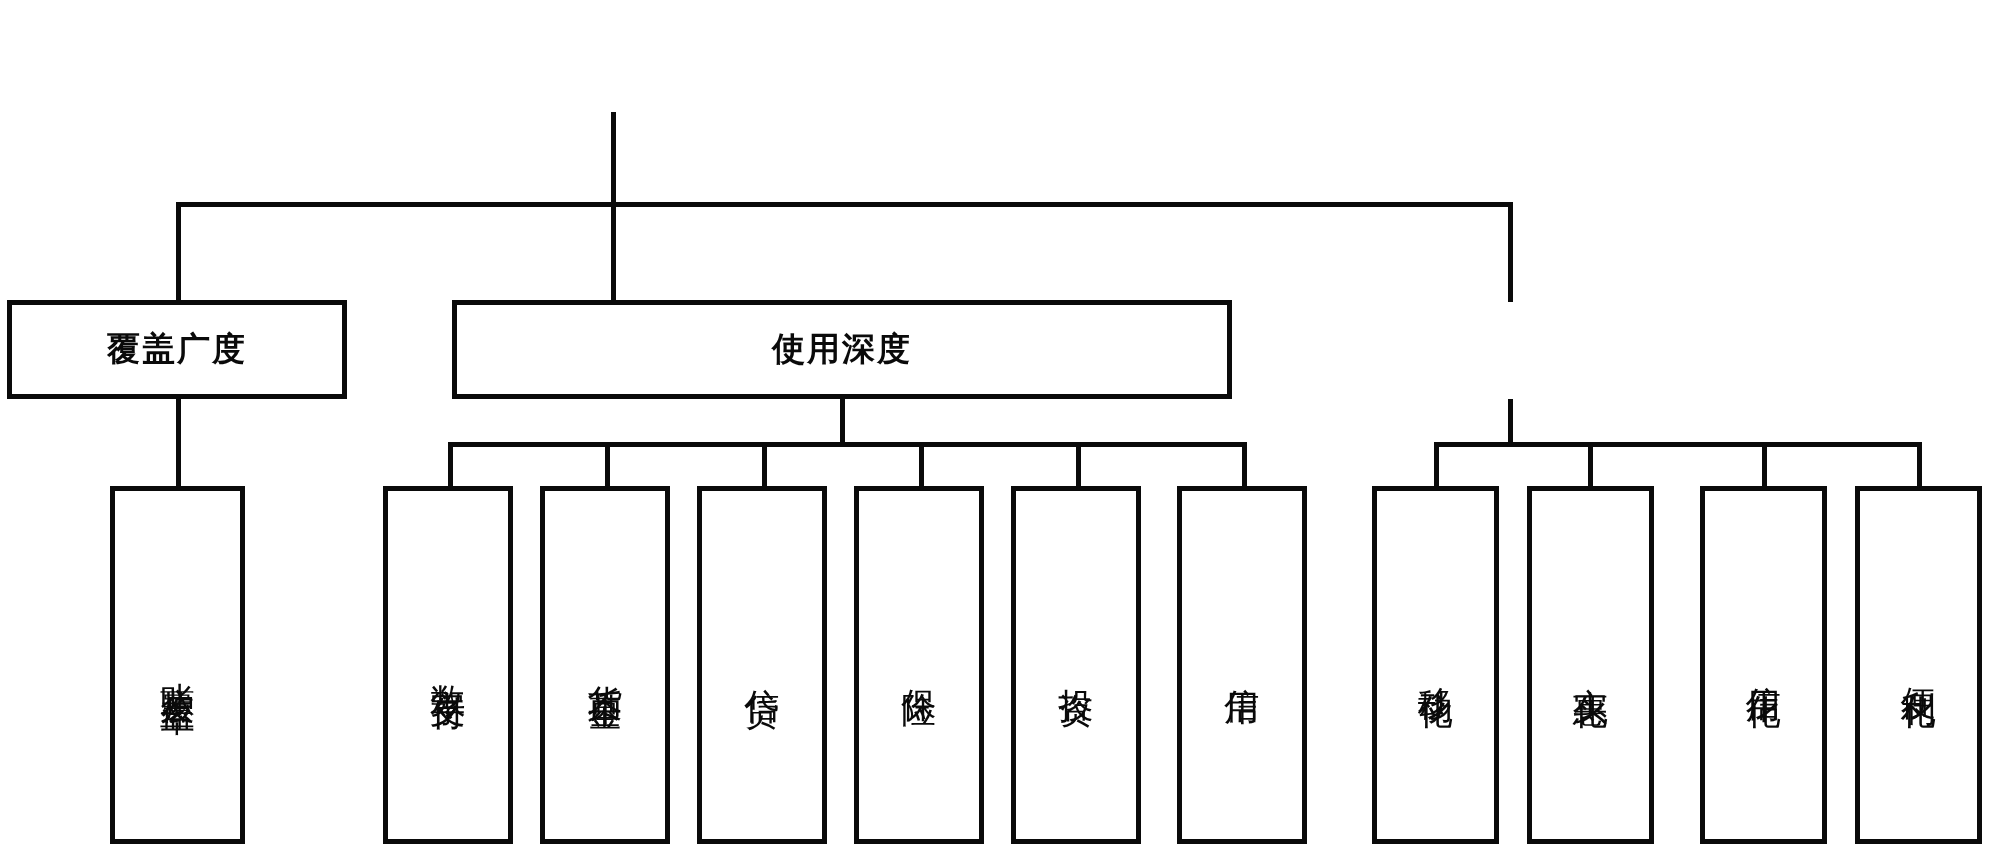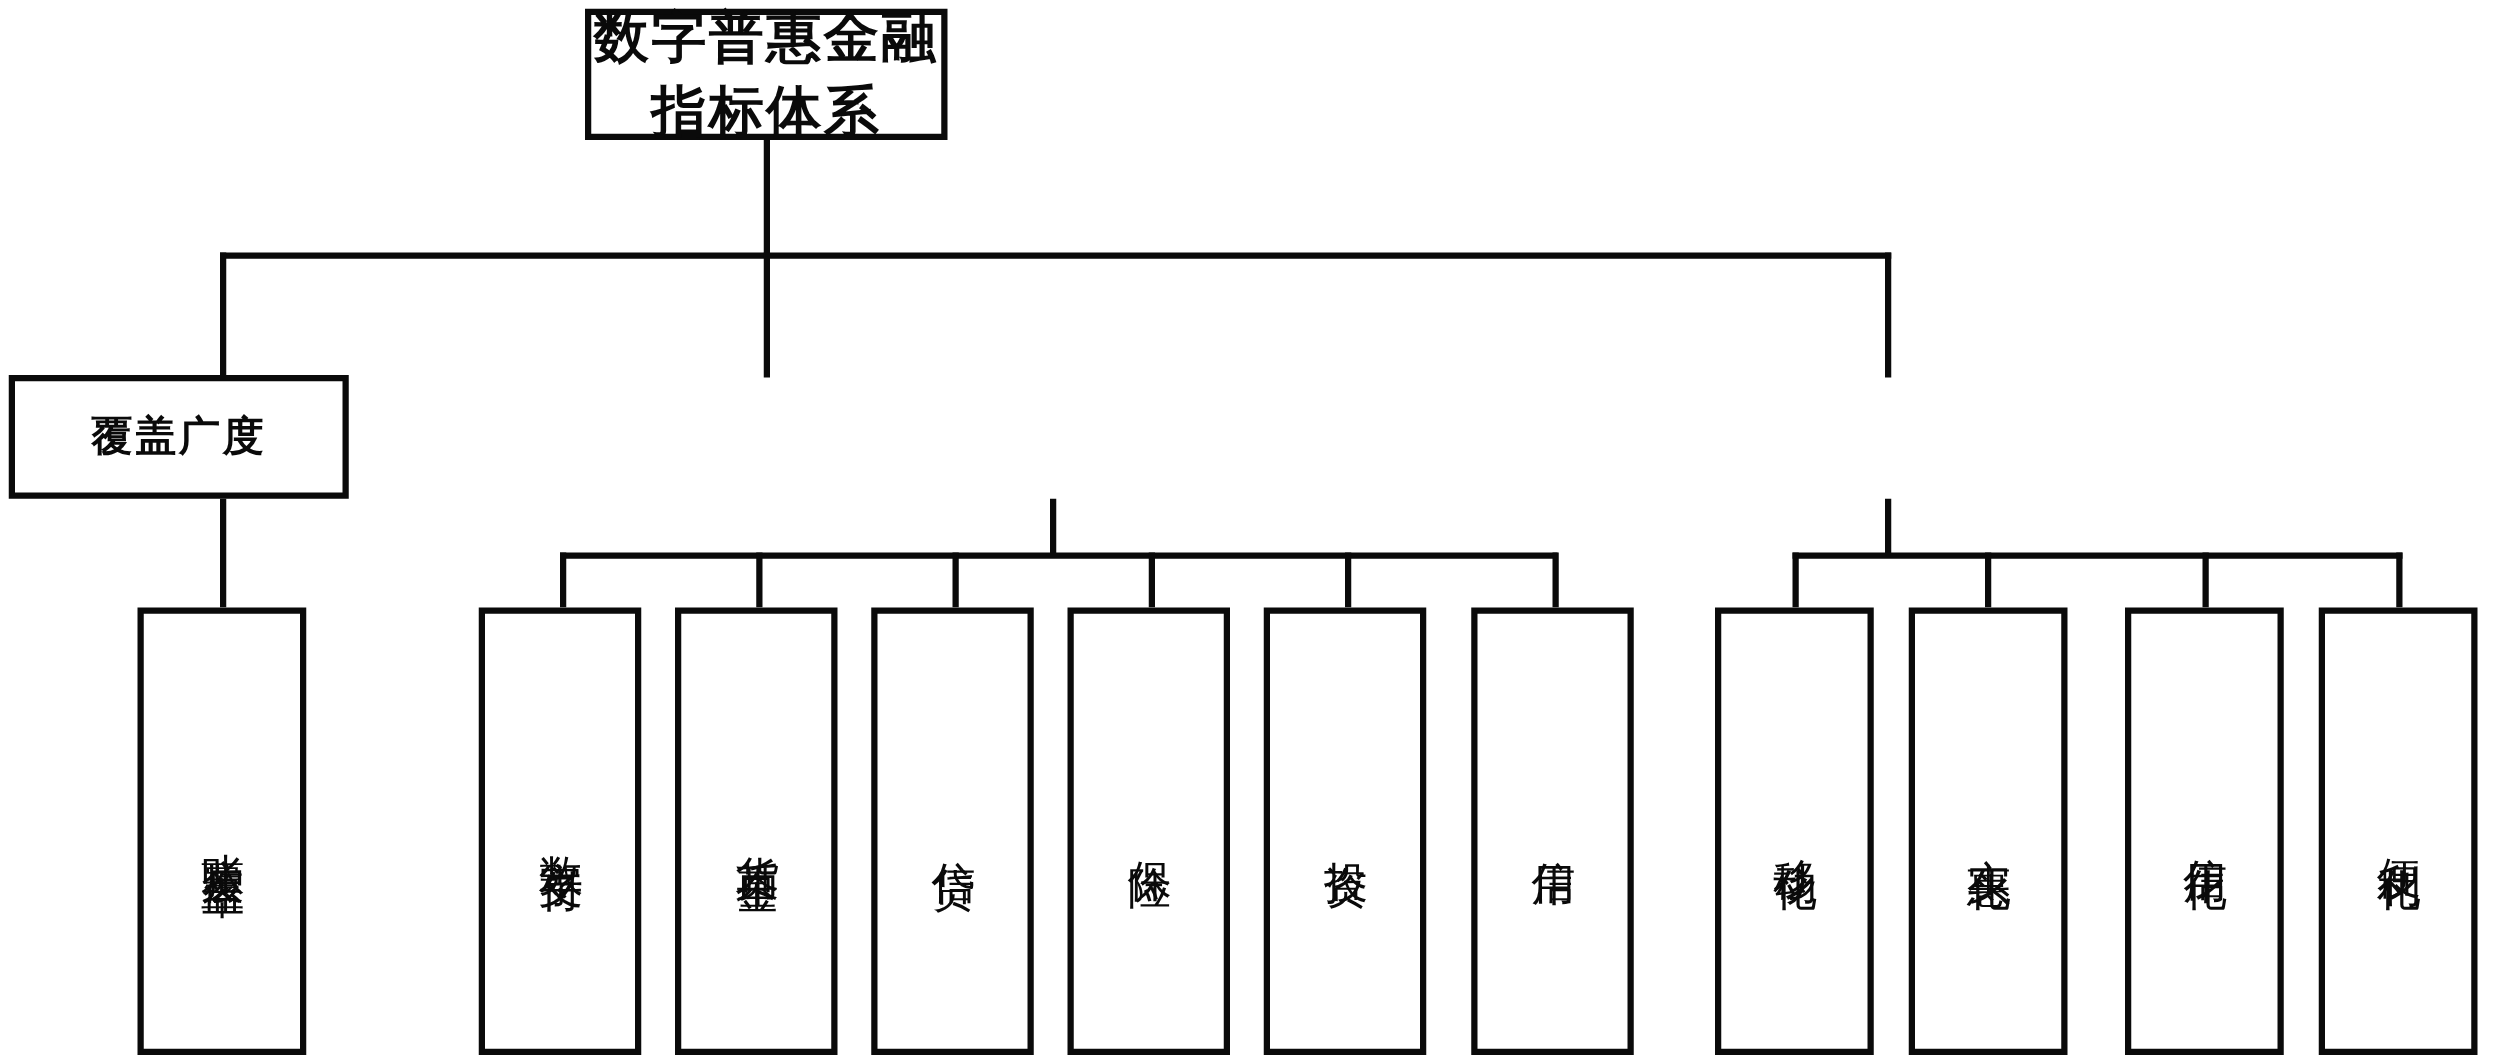--- a/index.html
+++ b/index.html
@@ -59,36 +59,36 @@
     background: #0a0a0a;
   }
   .ln.v { width: 5px; }
   .ln.h { height: 5px; }
 </style>
 </head>
 <body>
 
 <div id="canvas">
 
-  <div class="node root" style="left:468px; top:7px; width:290px; height:105px;">
-    <span>数字普惠金融指标体系</span>
-  </div>
 
   <div class="ln v" style="left:611px; top:112px; height:93px;"></div>
 
   <div class="ln h" style="left:176px; top:202px; width:1337px;"></div>
 
   <div class="ln v" style="left:176px; top:202px; height:100px;"></div>
   <div class="ln v" style="left:611px; top:202px; height:100px;"></div>
   <div class="ln v" style="left:1508px; top:202px; height:100px;"></div>
 
-  <div class="node cat" style="left:7px; top:300px; width:272px; height:99px;">
+  <div class="node cat" style="left:7px; top:300px; width:340px; height:99px;">
     <span>覆盖广度</span>
   </div>
 
+  <div class="node cat" style="left:452px; top:300px; width:780px; height:99px;">
+    <span>使用深度</span>
+  </div>
 
 
   <div class="ln v" style="left:176px; top:399px; height:87px;"></div>
 
   <div class="ln v" style="left:840px; top:399px; height:46px;"></div>
   <div class="ln h" style="left:448px; top:442px; width:798px;"></div>
   <div class="ln v" style="left:448px; top:442px; height:44px;"></div>
   <div class="ln v" style="left:605px; top:442px; height:44px;"></div>
   <div class="ln v" style="left:762px; top:442px; height:44px;"></div>
   <div class="ln v" style="left:919px; top:442px; height:44px;"></div>

